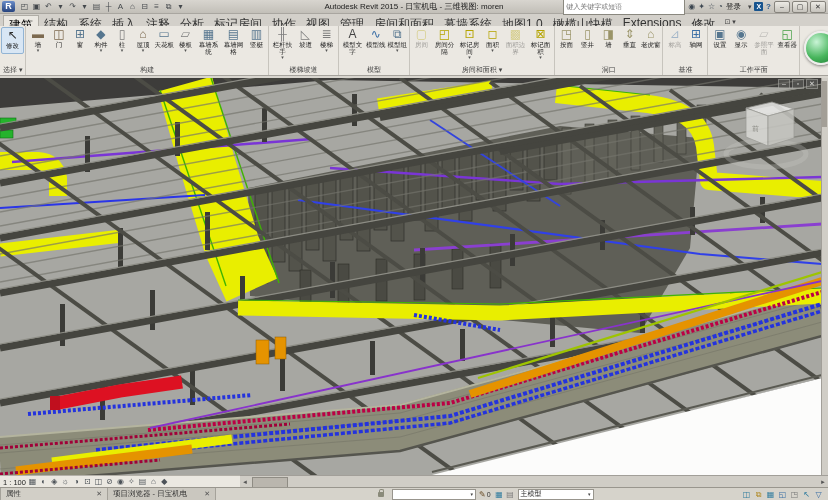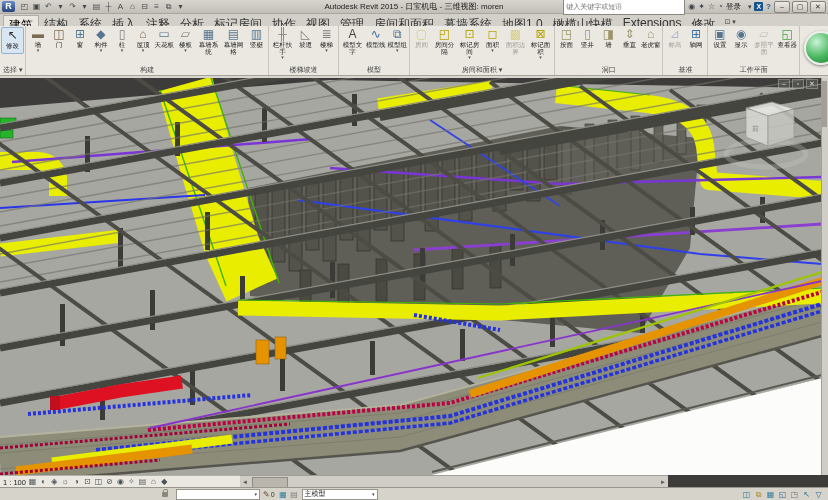--- a/index.html
+++ b/index.html
@@ -43,21 +43,21 @@
           border:2px solid #eeeeec;box-shadow:0 1px 3px rgba(0,0,0,.45);z-index:30}
   .opts{height:4px;background:#d8d5ce;border-bottom:1px solid #b0ada6}
   
   .viewport{position:absolute;top:78px;left:0;width:828px;height:410px;background:#3d3c3a}
   .viewport svg{position:absolute;left:0;top:0;display:block}
   .vwb{position:absolute;top:1px;right:10px;display:flex;gap:2px;z-index:5}
   .vwbtn{font-size:7px;color:#dcdcd8;width:10px;height:8px;line-height:8px;text-align:center;
          background:rgba(120,120,118,.35);border:1px solid rgba(200,200,196,.4)}
   .vscroll{position:absolute;right:0;top:0;width:6px;height:397px;background:#d0cdc6;border-left:1px solid #a29f99}
   .vthumb{position:absolute;top:3px;left:0;width:5px;height:46px;background:#a39f97}
-  .bottomstrip{position:absolute;bottom:0;left:0;width:668px;height:13px;display:flex}
+  .bottomstrip{position:absolute;bottom:0;left:0;width:828px;height:13px;display:flex}
   .vcb{width:234px;background:#ebe8e1;border-top:1px solid #b3b0a8;display:flex;align-items:center;gap:1px;
        padding:0 3px;font-size:7.5px;color:#222;flex:none}
   .vcbicon{font-size:8px;color:#4c5258;width:11px;text-align:center;line-height:12px}
   .hscroll{flex:1;background:#d0cdc6;border-top:1px solid #a29f99;position:relative}
   .hthumb{position:absolute;left:12px;top:1px;width:34px;height:10px;background:#bab6ae;border:1px solid #8f8c84}
   .harrow{position:absolute;top:3px;font-size:6px;color:#555;line-height:7px}
   
   .statusbar{position:absolute;bottom:0;left:0;width:828px;height:12px;background:#d6d3cb;border-top:1px solid #99968e;
              display:flex;align-items:center;font-size:7.5px;color:#333}
   .stab{display:flex;align-items:center;justify-content:space-between;padding:0 5px;height:12px;min-width:108px;
@@ -584,20 +584,30 @@
     </div>
     <div class="hscroll">
       <span class="harrow" style="left:2px" id="harrow-l">◄</span>
       <div class="hthumb"></div>
       <span class="harrow" style="right:2px" id="harrow-r">►</span>
     </div>
   </div>
 </div>
 
 <div class="statusbar">
+  <span id="status-tabs" style="display:flex;height:12px">
+      <div class="stab">
+        <span class="stlbl">属性</span>
+        <span class="stx">✕</span>
+      </div>
+      <div class="stab">
+        <span class="stlbl">项目浏览器 - 日宝机电</span>
+        <span class="stx">✕</span>
+      </div>
+    </span>
   <span class="lock"></span>
   <span class="scombo w80">
     <span></span>
   </span>
   <span class="pencil">✎</span>
   <span class="pcount">0</span>
   <span class="sbico" style="color:#2e7b9e">▦</span>
   <span class="sbico" style="color:#777">▤</span>
   <span class="scombo w70">
     <span>主模型</span>

